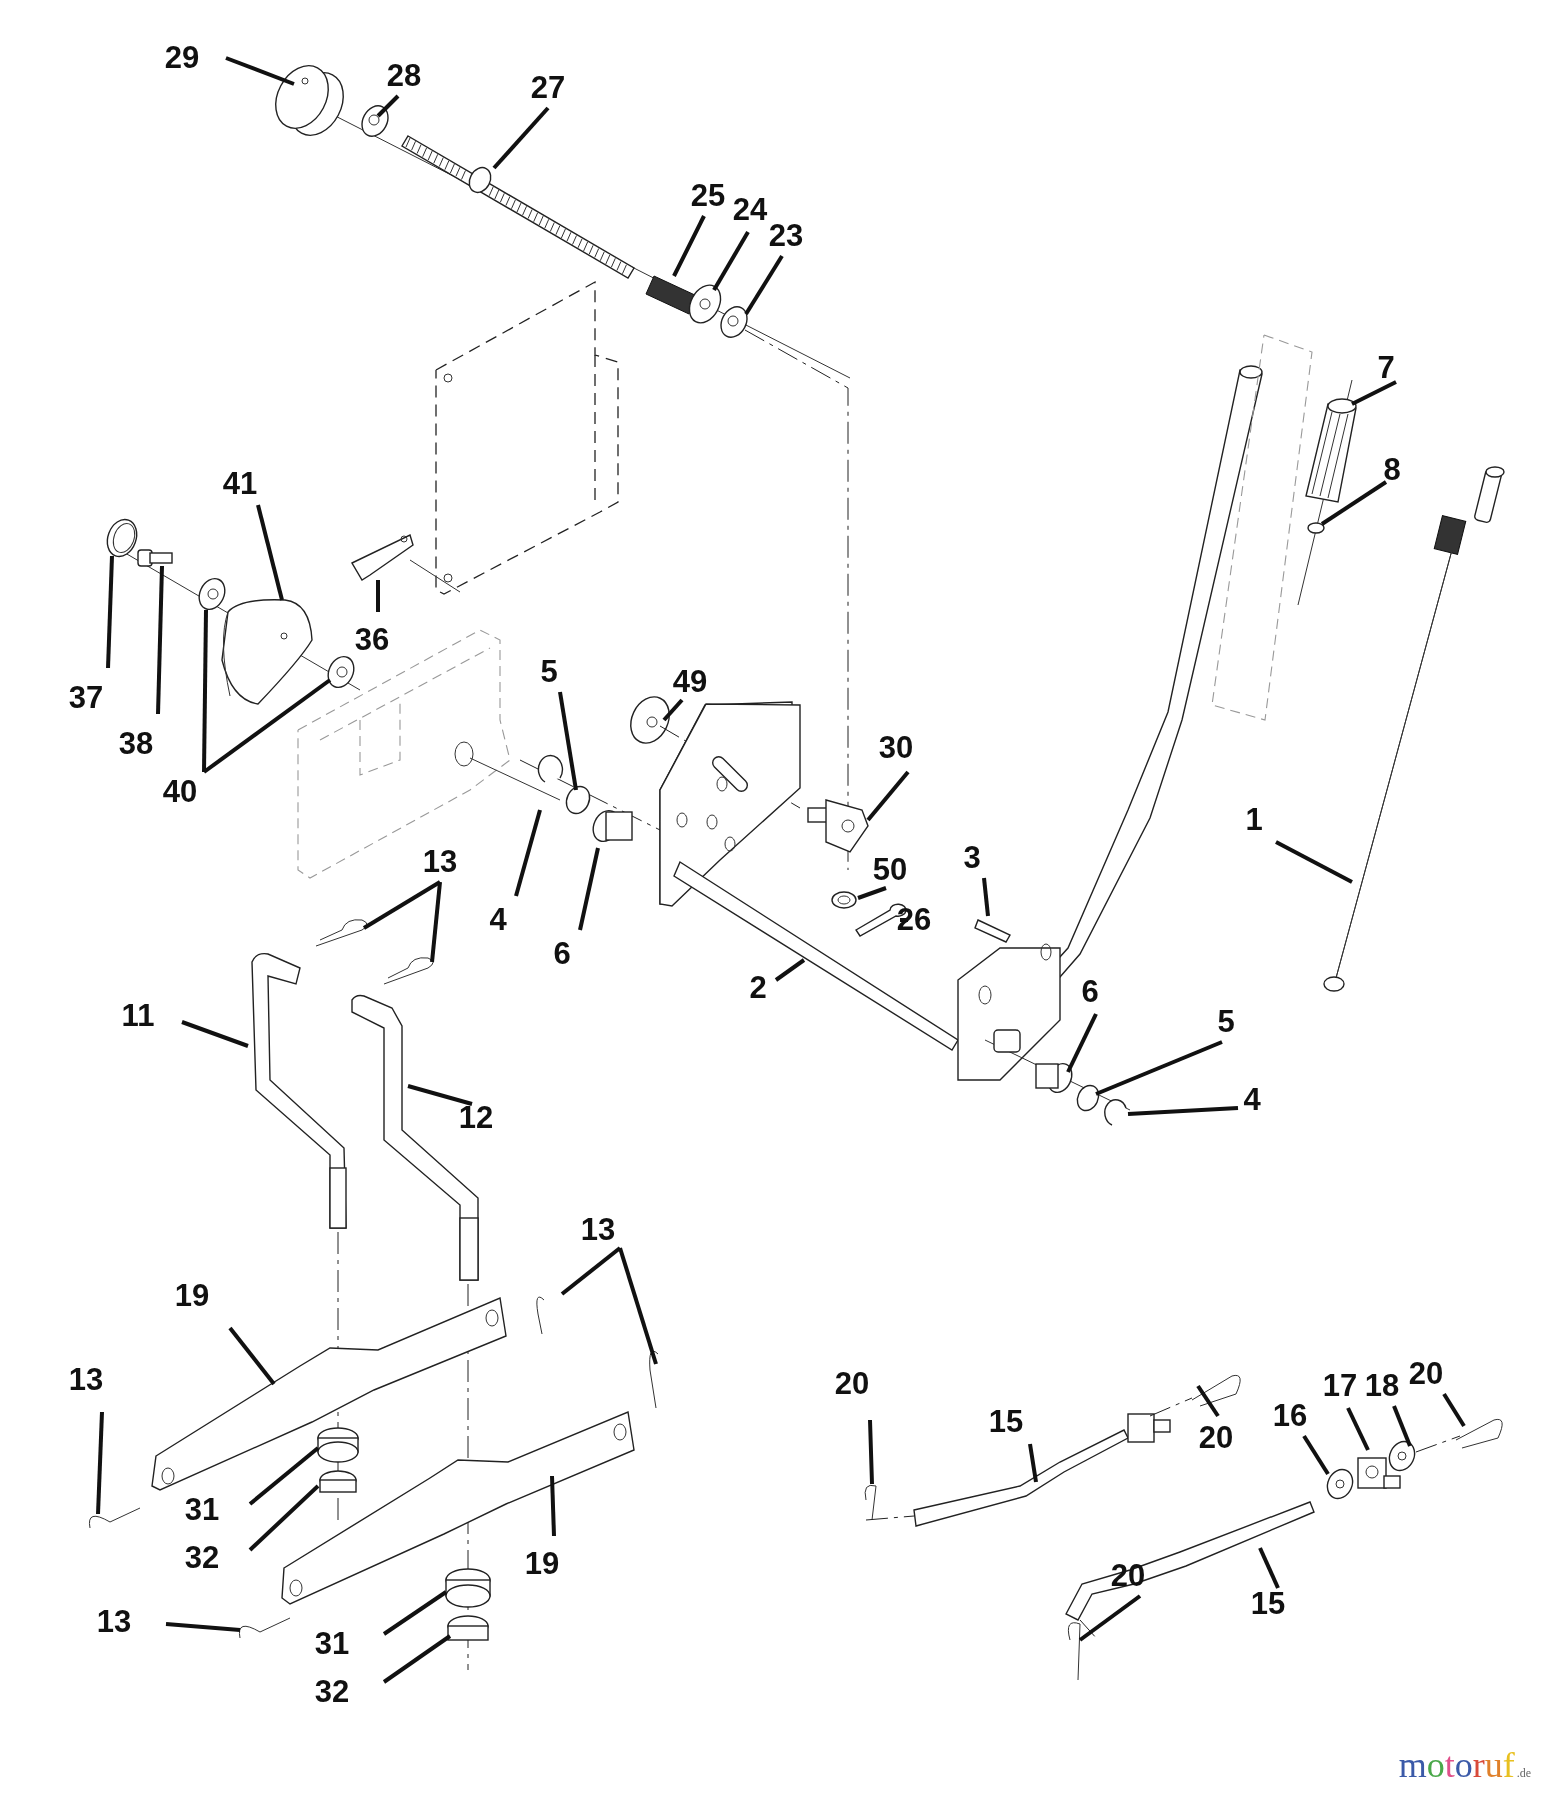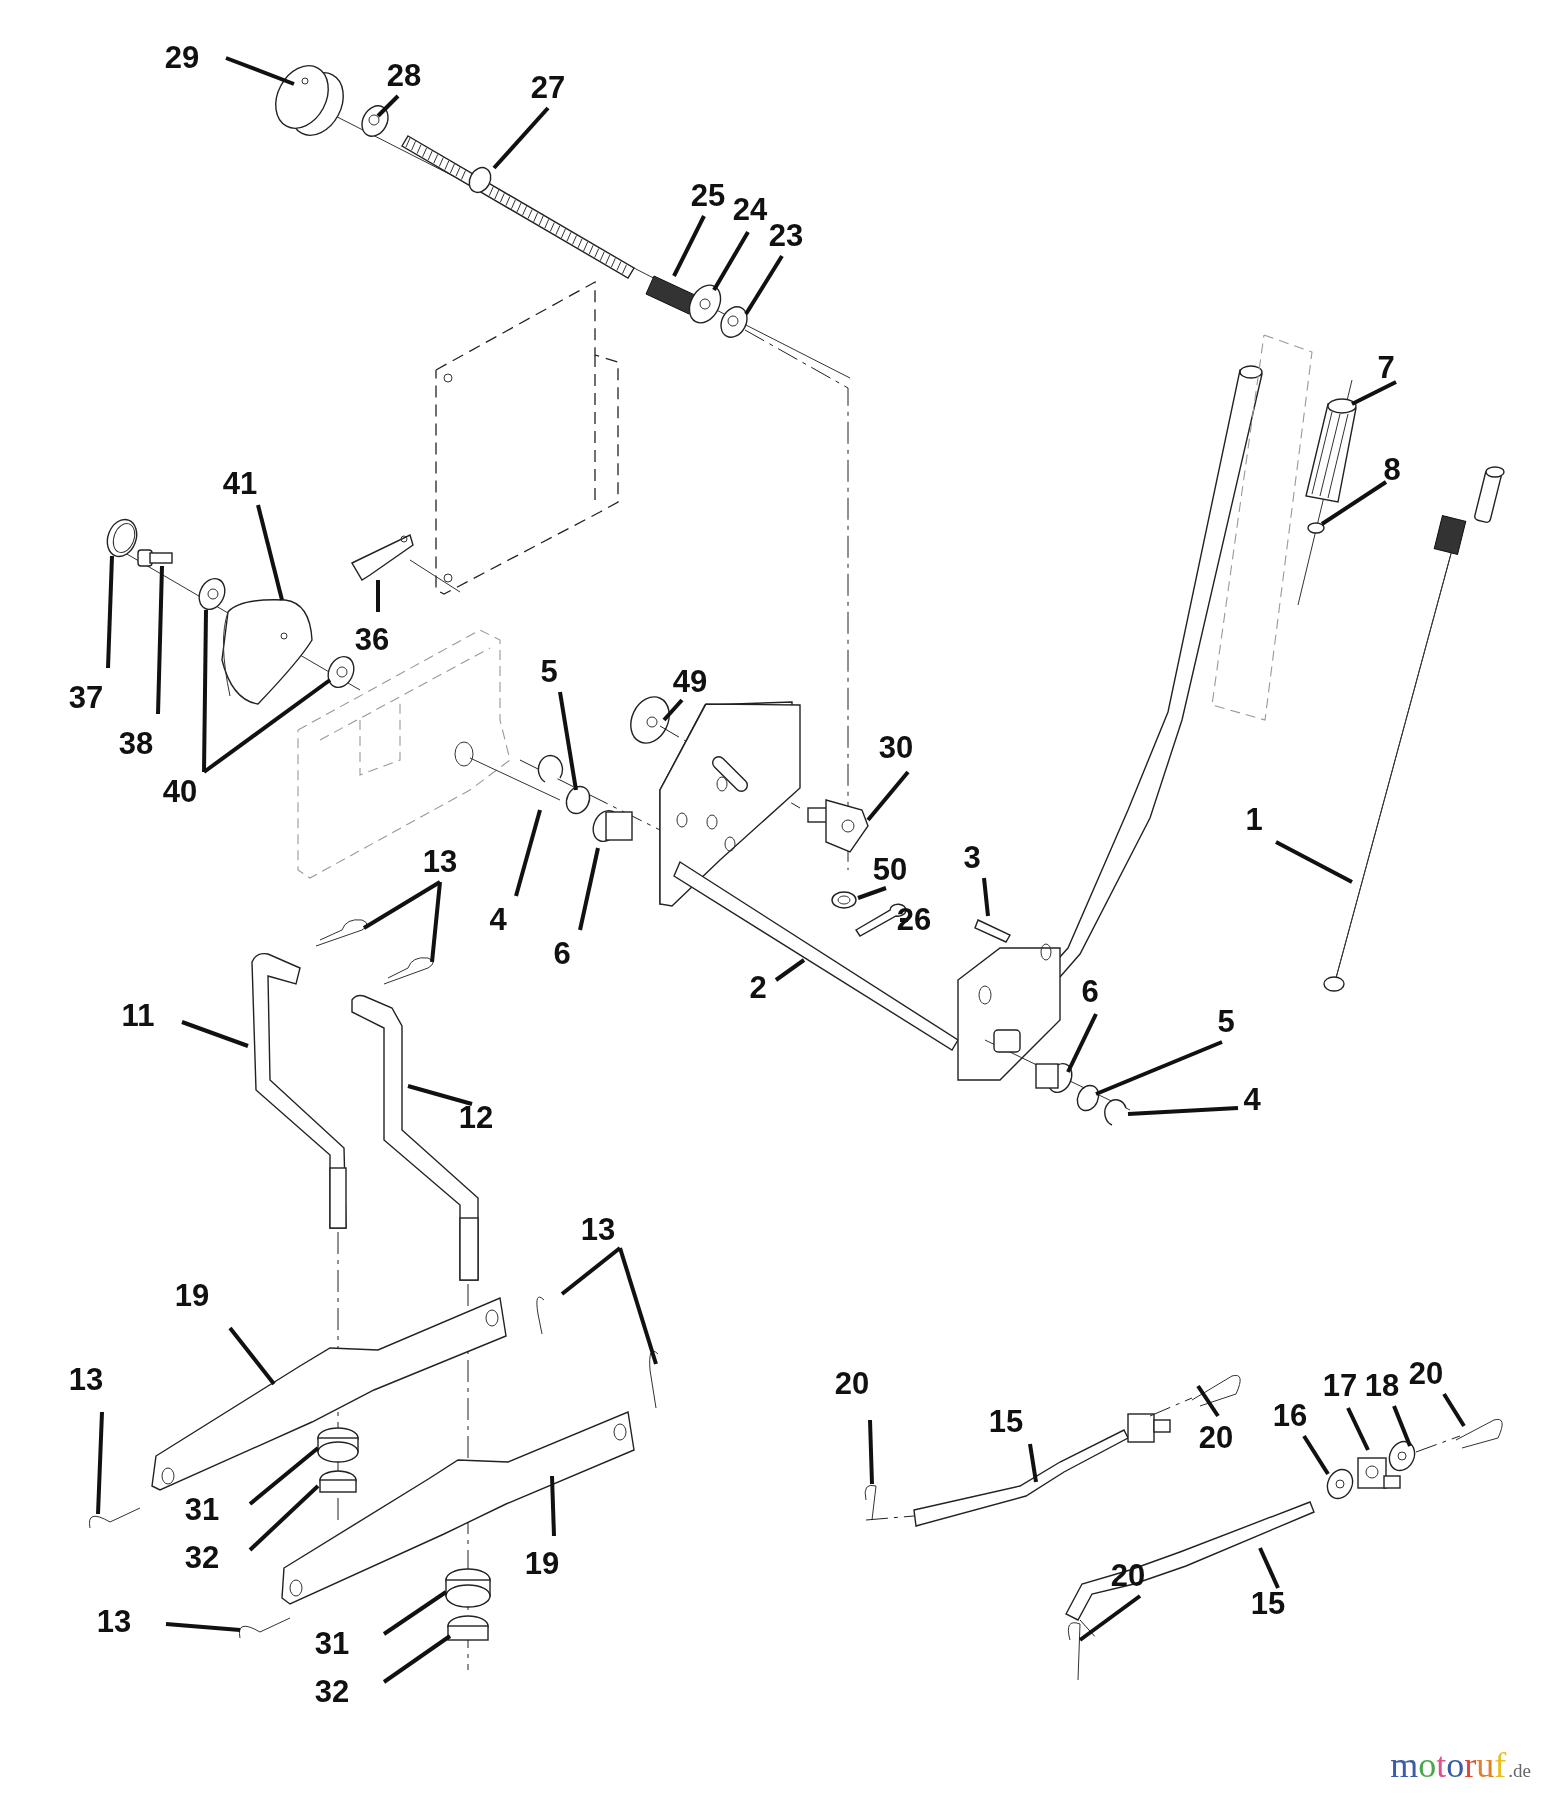--- a/index.html
+++ b/index.html
@@ -9,21 +9,21 @@
   .leader { stroke: #111111; stroke-width: 4; stroke-linecap: butt; fill: none; }
   .part { stroke: #222222; stroke-width: 1.4; fill: #ffffff; }
   .part-thin { stroke: #333333; stroke-width: 1; fill: none; }
   .dash { stroke: #222222; stroke-width: 1.3; fill: none; stroke-dasharray: 12 7; }
   .dash-light { stroke: #999999; stroke-width: 1.1; fill: none; stroke-dasharray: 10 6; }
   .axis { stroke: #222222; stroke-width: 1; fill: none; stroke-dasharray: 22 6 4 6; }
   .thread { stroke: #333333; stroke-width: 1; fill: none; }
   .dark { fill: #333333; stroke: #111111; stroke-width: 1; }
   .wm { position: absolute; right: 14px; bottom: 14px; font-family: "Liberation Serif", serif; font-size: 36px; letter-spacing: 0; }
   .wm span { display: inline-block; }
-  .wm .tld { font-size: 19px; color: #666666; margin-left: 2px; }
+  .wm .tld { font-size: 12px; color: #666666; margin-left: 2px; }
 </style>
 </head>
 <body>
 
 <svg id="diagram" viewBox="0 0 1545 1800" xmlns="http://www.w3.org/2000/svg">
 
   <g>
 
     <line class="part-thin" x1="300" y1="98" x2="850" y2="378"></line>
 

